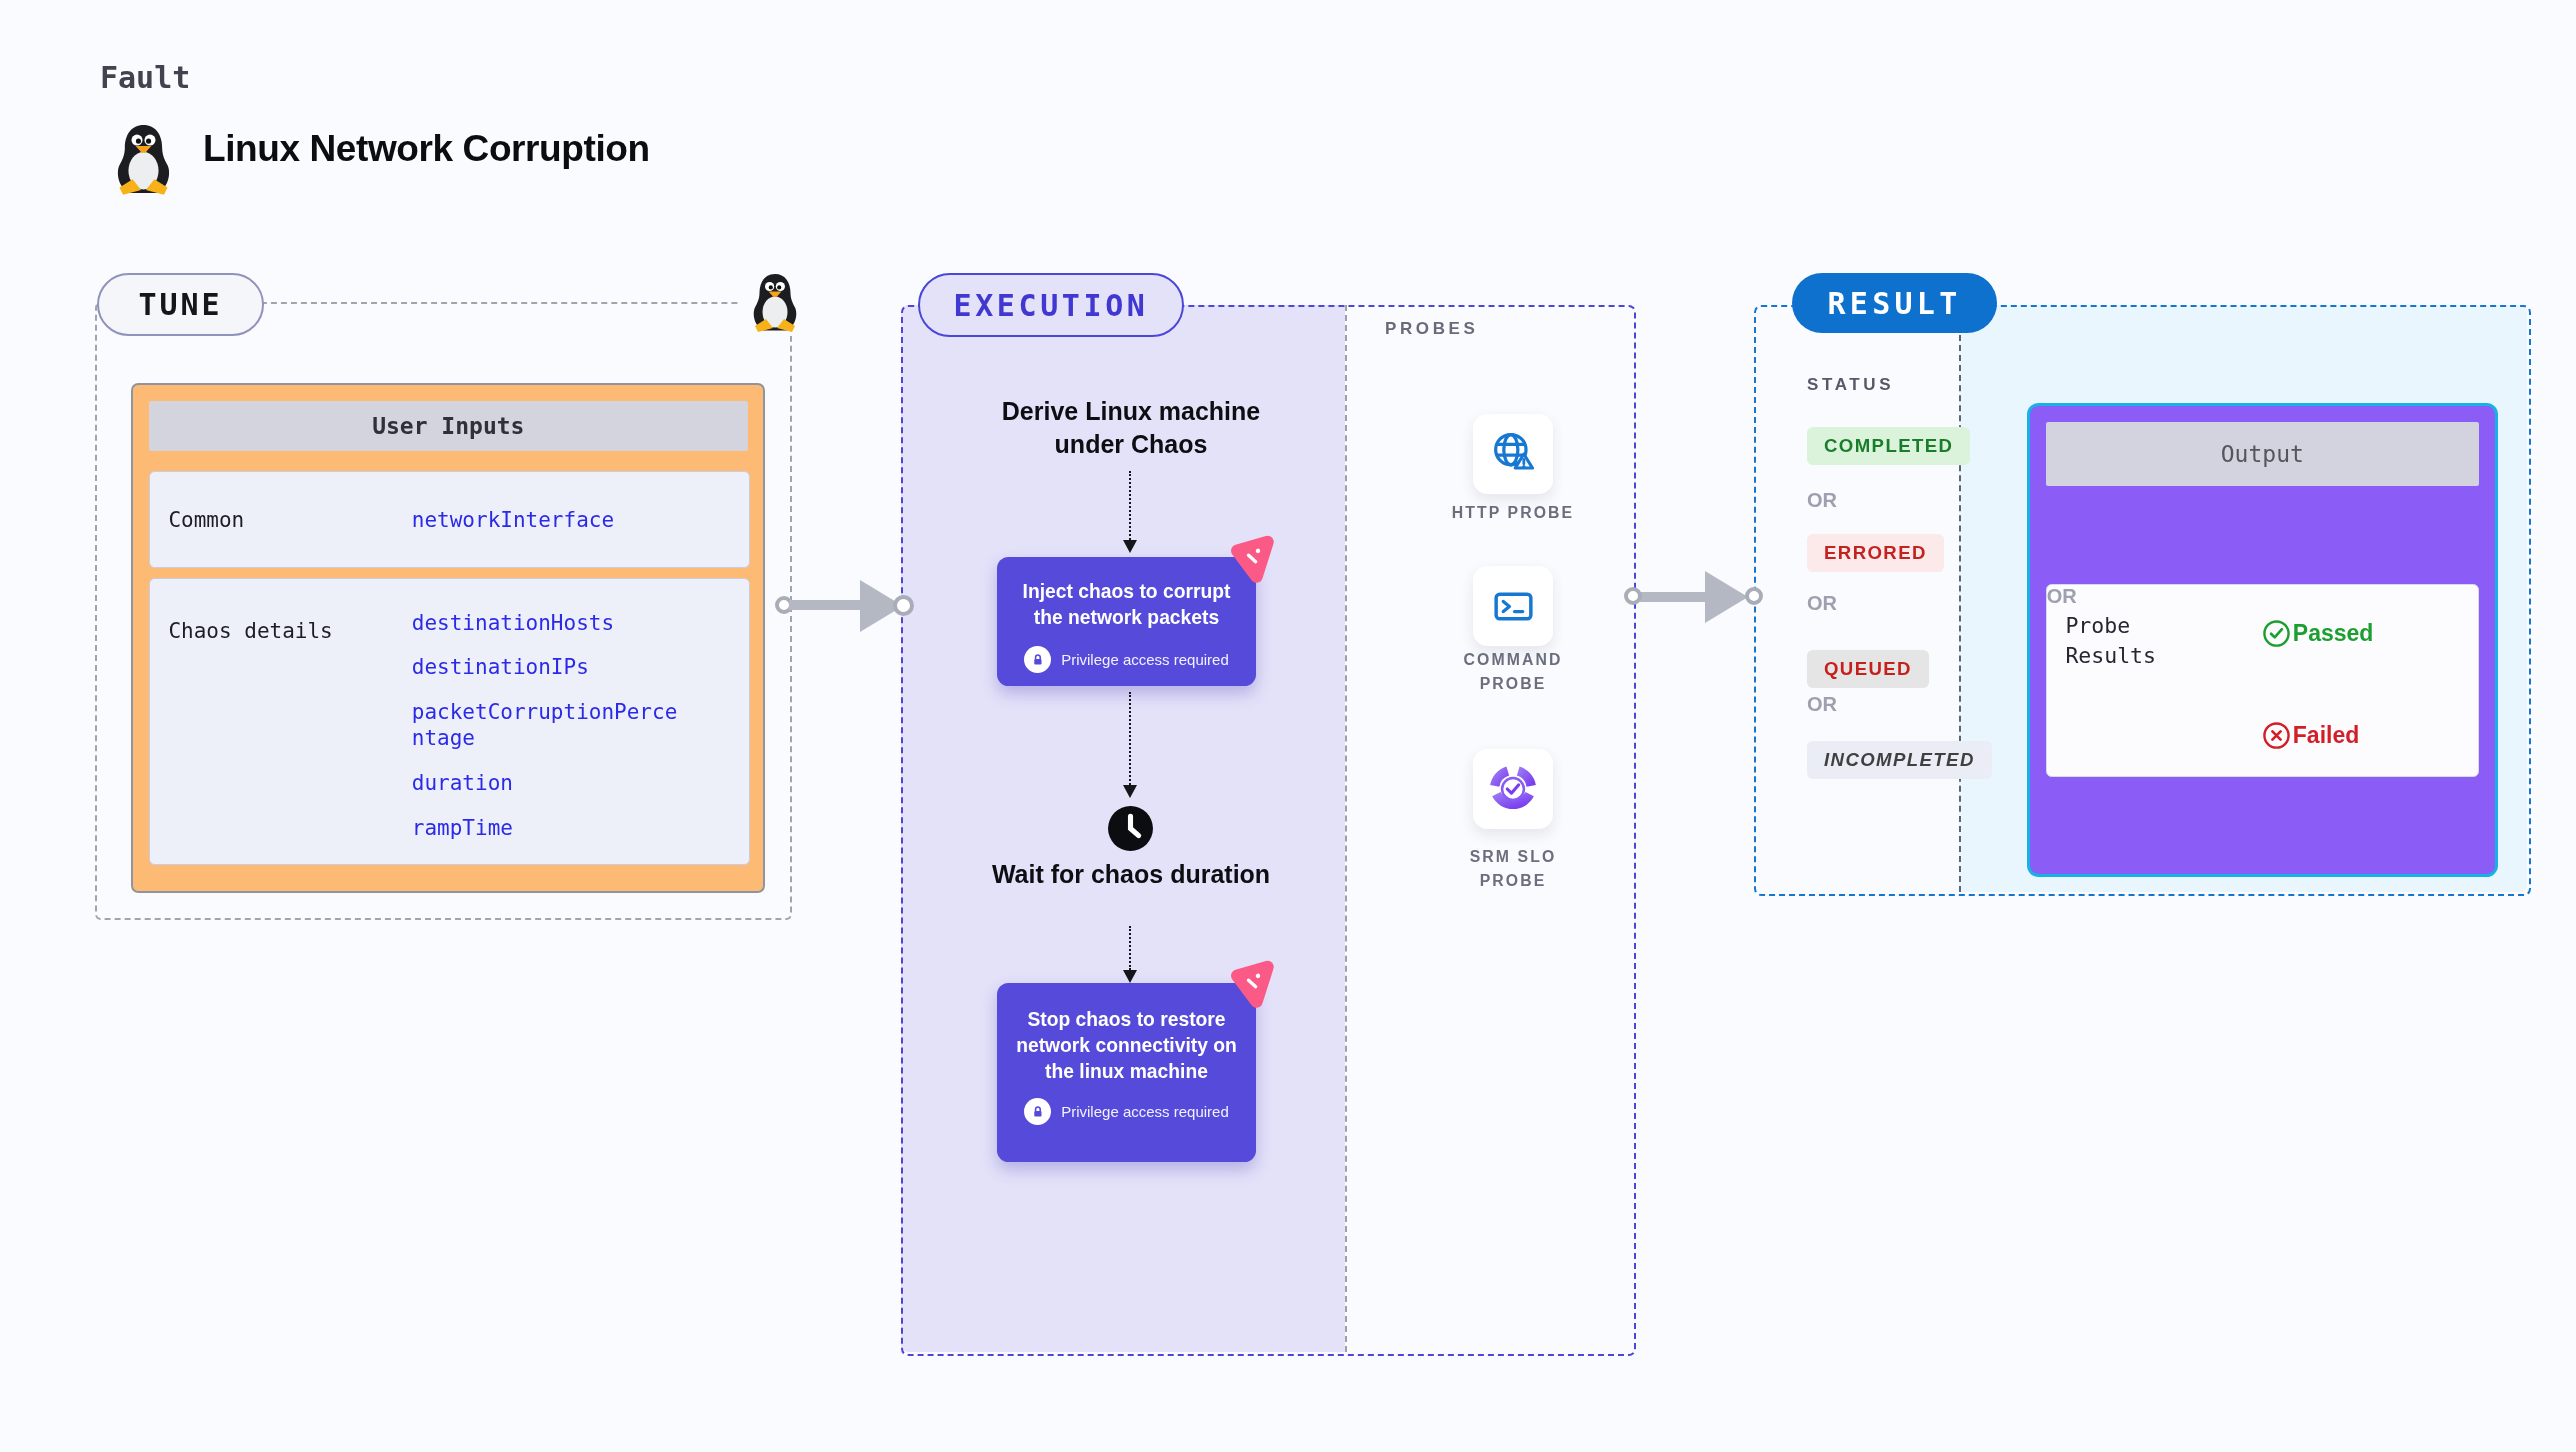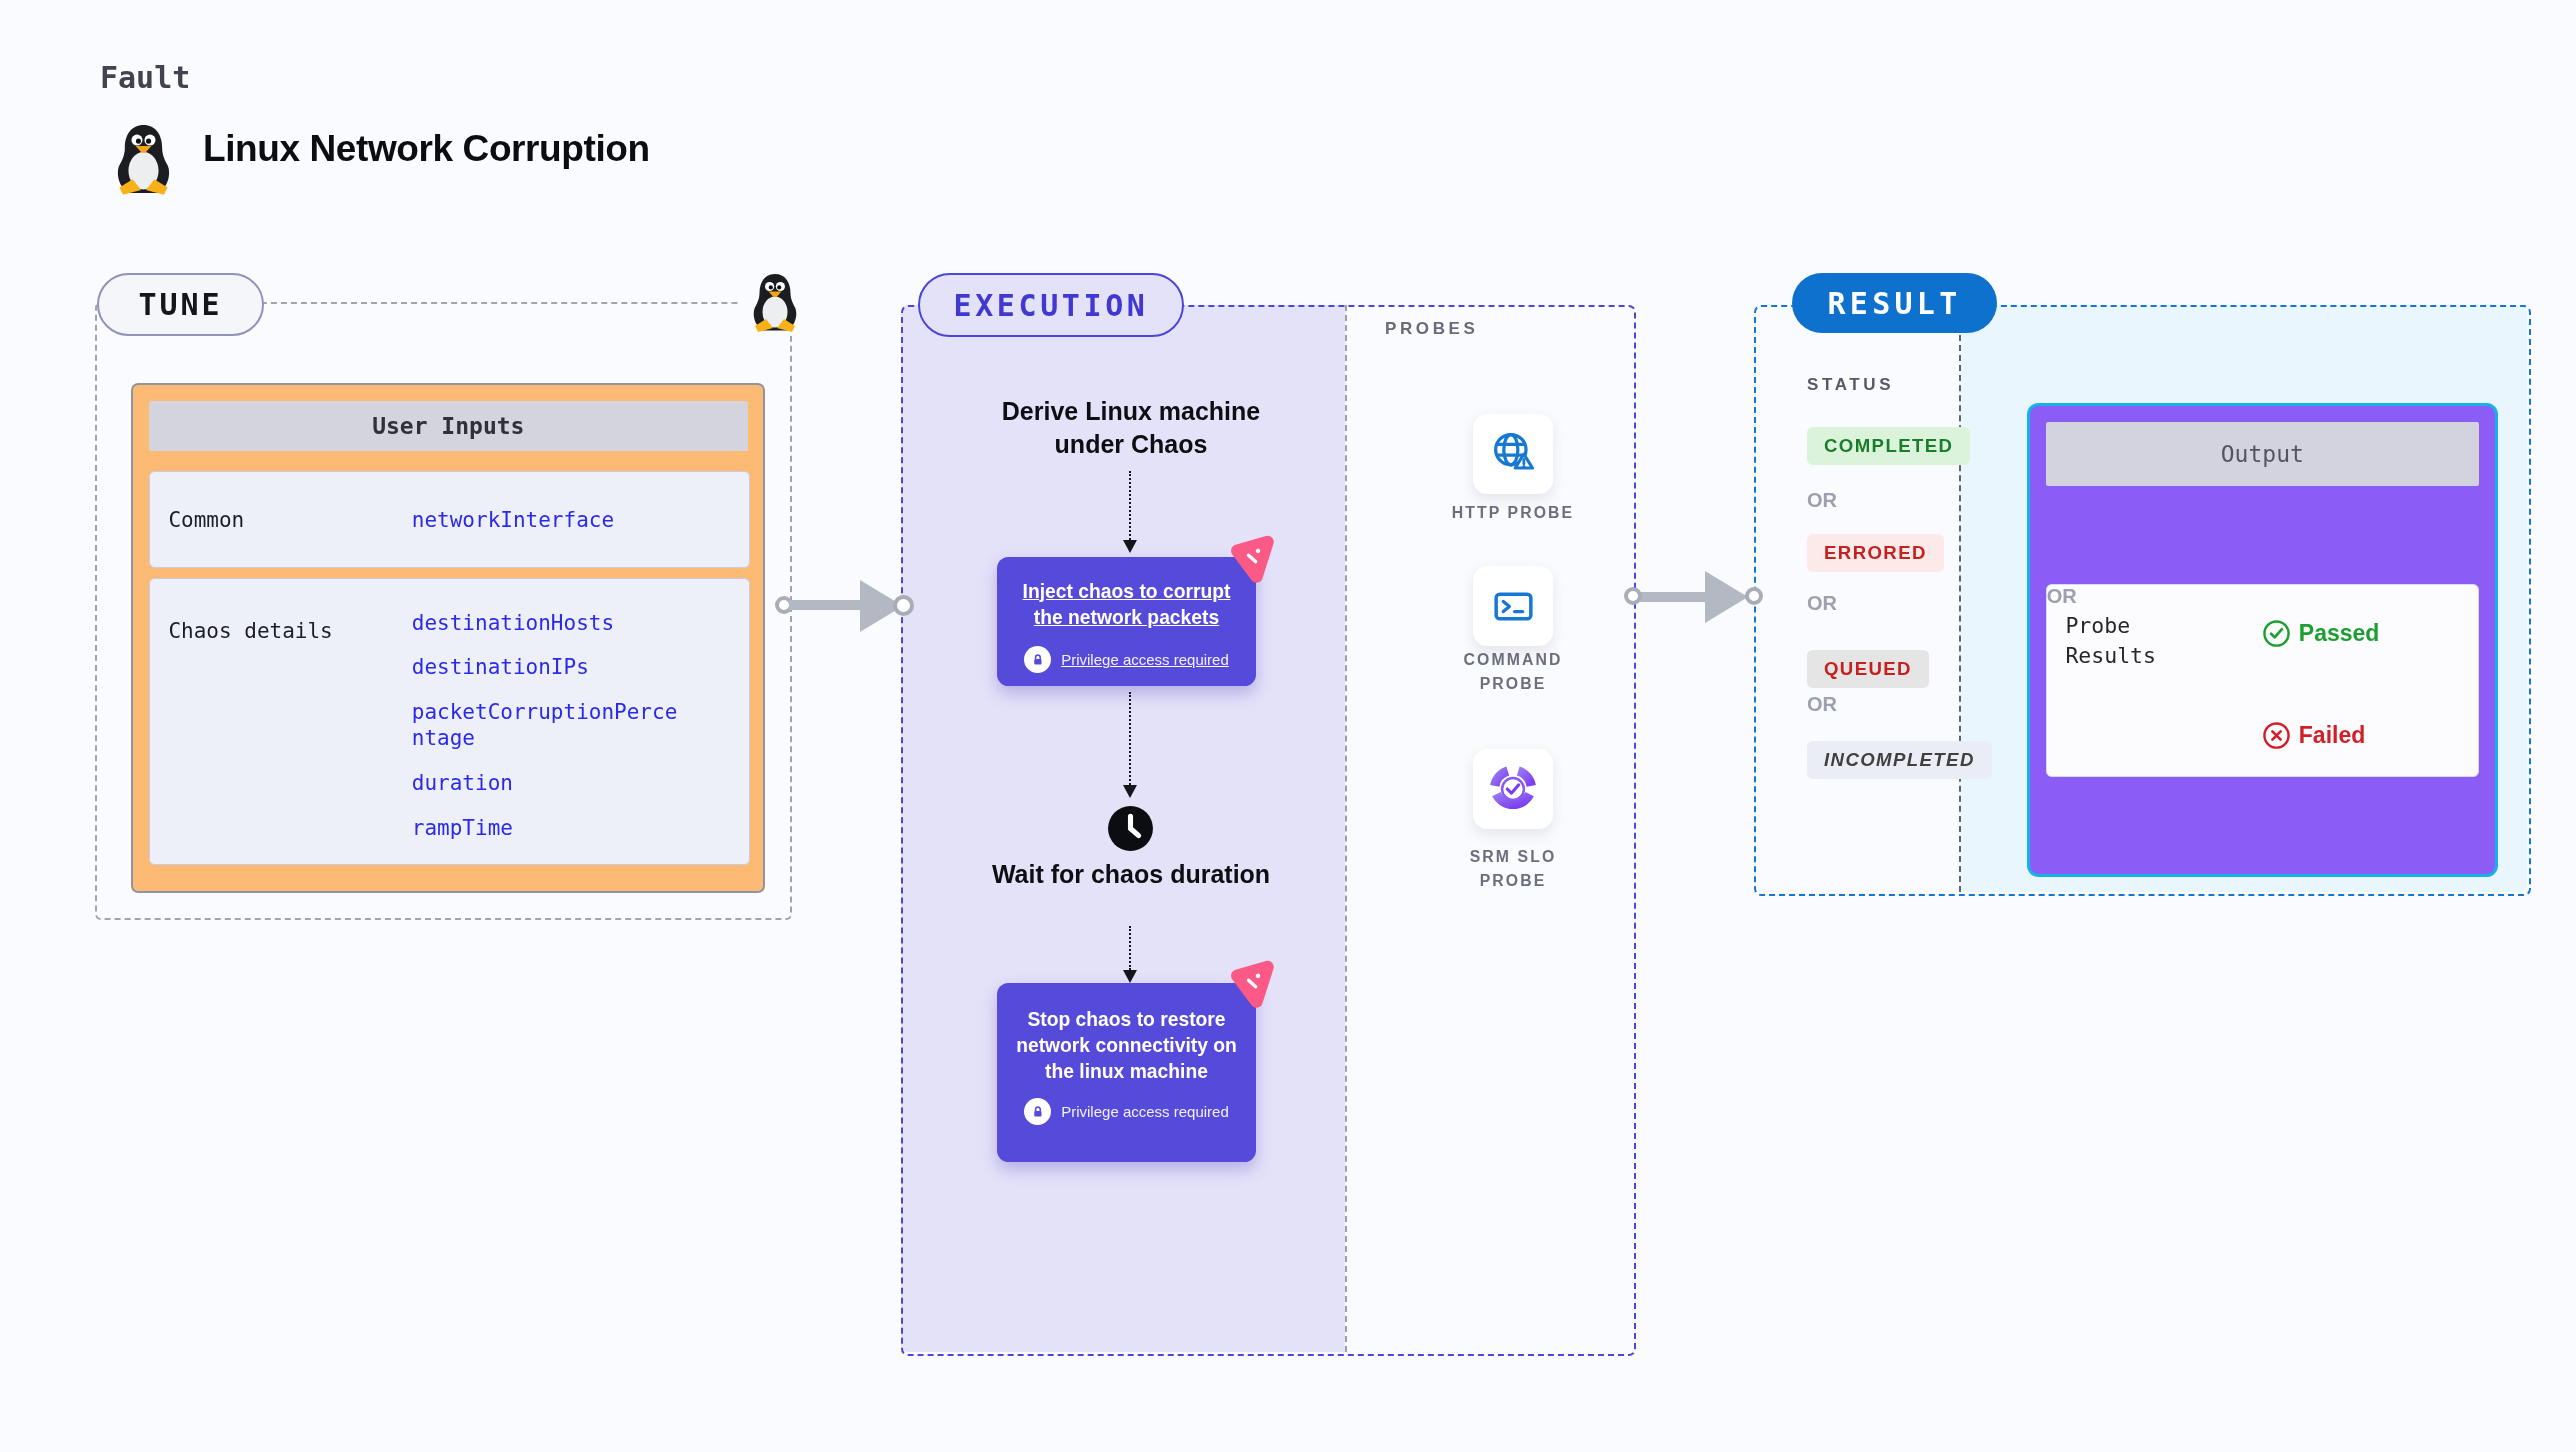--- a/index.html
+++ b/index.html
@@ -78,21 +78,21 @@
   .or-text{position:absolute;left:1807px;font-size:20px;font-weight:bold;color:#9ca0af;}
 
   .output-box{position:absolute;left:2027px;top:403px;width:471px;height:474px;background:#8b5cf6;border:3.6px solid #16b2e6;border-radius:11.5px;box-sizing:border-box;}
   .output-header{position:absolute;left:15.8px;top:15.8px;width:433px;height:64px;background:#d2d3de;border-radius:2.1px;
                  display:flex;align-items:center;justify-content:center;font-size:23px;color:#54555d;}
   .out-row{position:absolute;left:15.8px;width:433px;background:#fcfcfe;border:1.4px solid #d9dbe7;border-radius:5.7px;box-sizing:border-box;}
   .metrics-row{top:96px;height:66px;}
   .proberes-row{top:178px;height:193px;}
   .out-label{position:absolute;left:18.6px;font-size:21.5px;color:#26272e;line-height:1.4;}
   .metrics-value{position:absolute;left:176px;top:18.6px;font-size:21.5px;color:#4442e0;}
-  .pf-row{position:absolute;display:flex;align-items:center;gap:8px;font-size:23px;font-weight:bold;}
+  .pf-row{position:absolute;display:flex;align-items:center;gap:2px;font-size:23px;font-weight:bold;}
   .pf-passed{left:215px;top:34px;color:#1d9e31;}
   .pf-or{left:238px;top:90px;font-size:20px;font-weight:bold;color:#9ca0af;font-family:"Liberation Sans",sans-serif;}
   .pf-failed{left:215px;top:136px;color:#d21e26;}
 </style>
 </head>
 <body>
 
 <div class="canvas">
 
   <div class="kicker mono">Fault</div>
@@ -153,21 +153,21 @@
   <div class="exec-fill"></div>
   <div class="exec-rect"></div>
   <div class="exec-divider"></div>
   <div class="pill exec-pill">EXECUTION</div>
 
   <div class="flow-text" style="left:966px;top:395px;">Derive Linux machine under Chaos</div>
 
   <div class="dotline" style="left:1129px;top:471px;height:69px;"></div>
   <div class="dothead" style="left:1123px;top:540px;"></div>
 
-  <div class="chaos-box" style="top:557px;height:129px;text-decoration:underline;">
+  <div class="chaos-box" style="top:557px;height:129px;">
     <div class="bx-title">Inject chaos to corrupt the network packets</div>
     <div class="priv-row">
       <span class="priv-circle">
         <svg width="15.8" height="15.8" viewBox="0 0 24 24">
             <path d="M8.5 10.5V8a3.5 3.5 0 0 1 7 0v2.5" fill="none" stroke="#554ad9" stroke-width="2.4"></path>
             <rect x="6.5" y="10.5" width="11" height="8.5" rx="1.8" fill="#554ad9"></rect>
           </svg>
       </span>
       <span class="priv-text">Privilege access required</span>
     </div>

